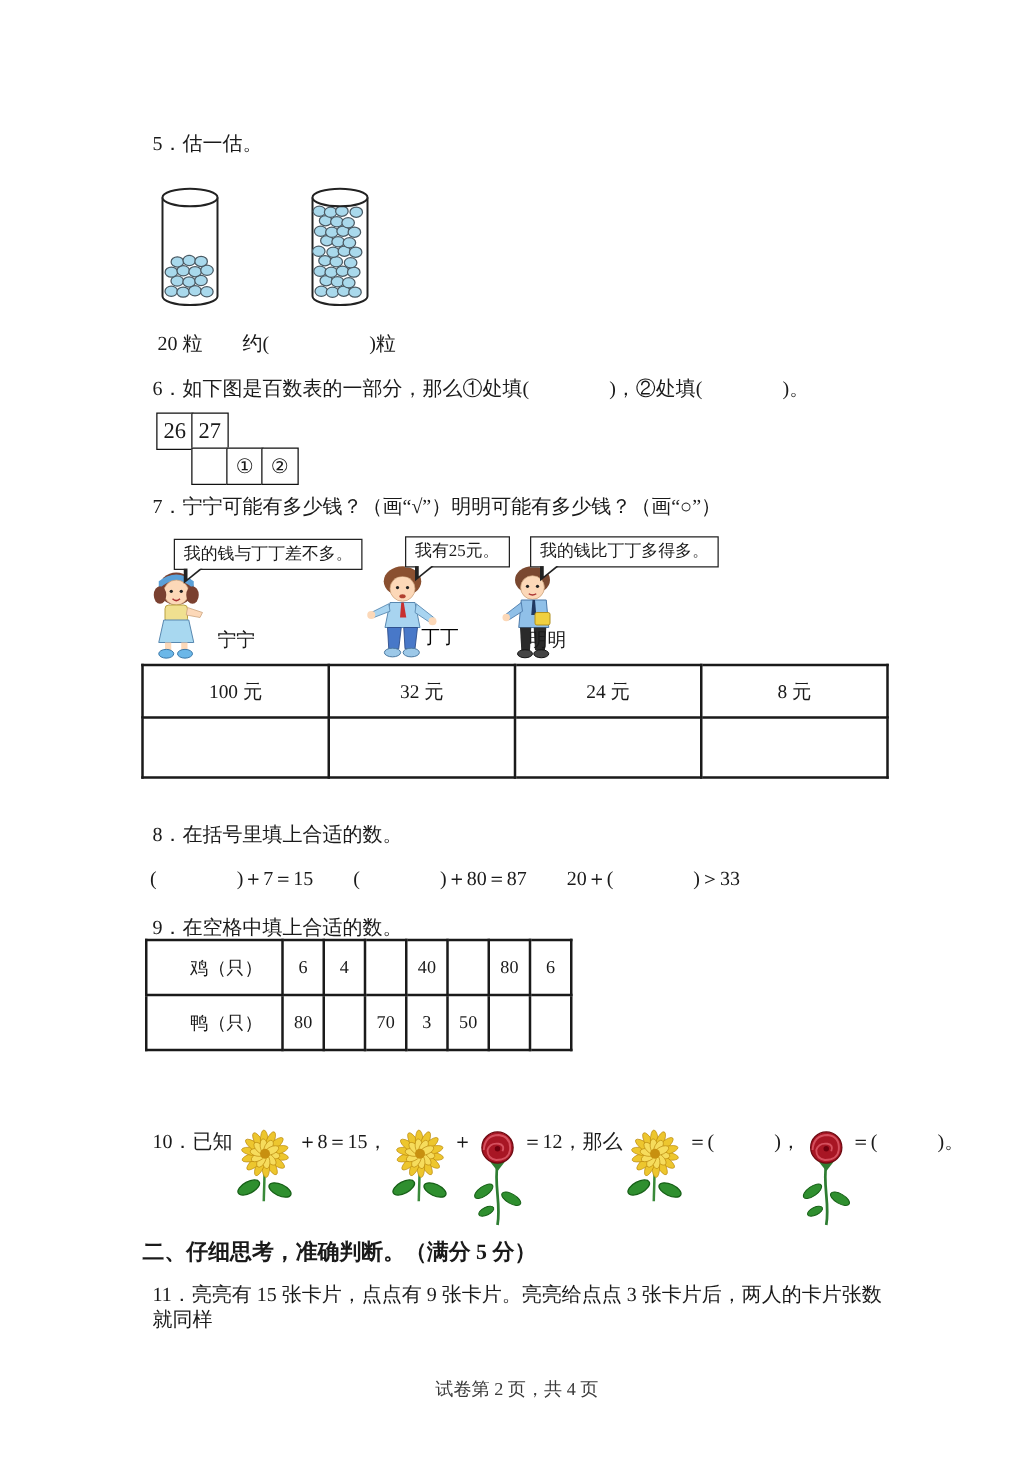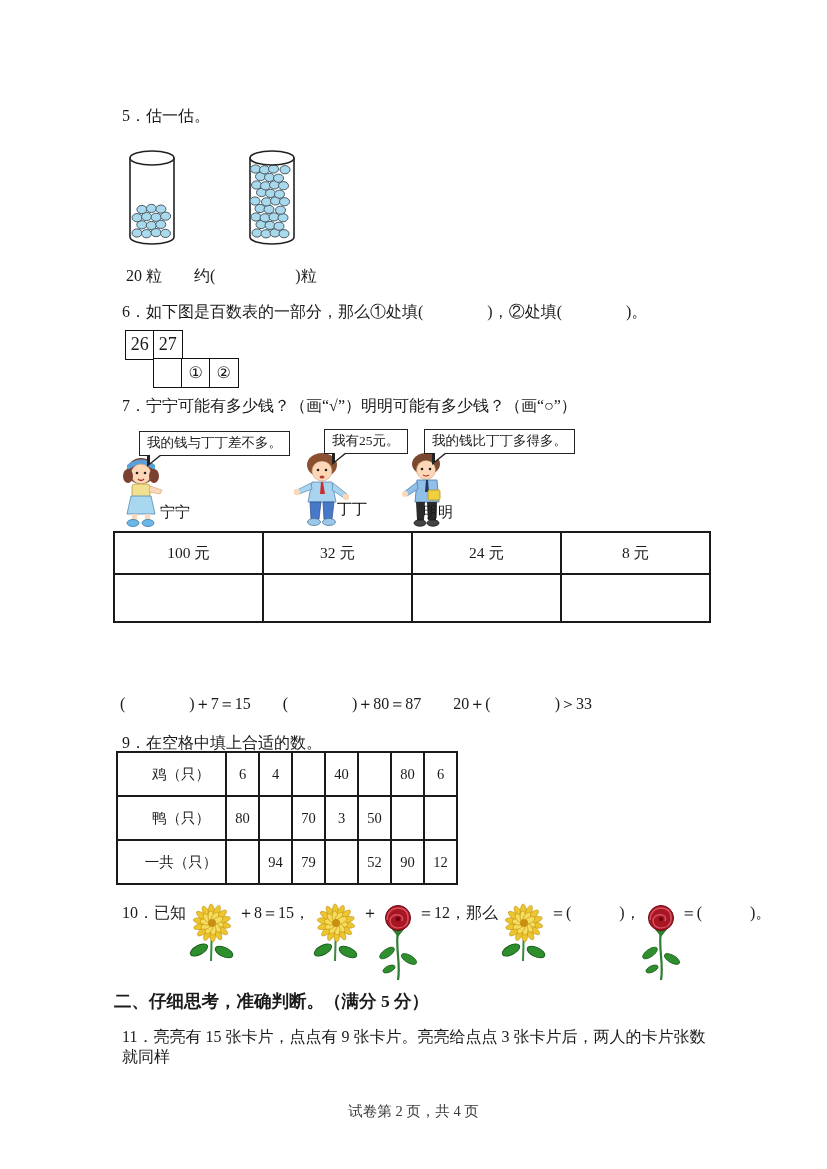--- a/index.html
+++ b/index.html
@@ -181,21 +181,21 @@
     <circle cx="31" cy="17" r="1.3" fill="#222"></circle>
     <path d="M24,23 Q27,26 30,23" stroke="#a33" stroke-width="1.2" fill="none"></path>
     <rect x="18" y="28" width="18" height="14" rx="3" fill="#f0e090" stroke="#b8a040" stroke-width="0.8"></rect>
     <path d="M17,40 L37,40 L41,58 L13,58 Z" fill="#a8d8f0" stroke="#5888b0" stroke-width="0.8"></path>
     <path d="M36,30 L48,34 L46,38 L35,36 Z" fill="#fcd8b8" stroke="#caa07a" stroke-width="0.6"></path>
     <rect x="18" y="58" width="5" height="7" fill="#fcd8b8"></rect>
     <rect x="31" y="58" width="5" height="7" fill="#fcd8b8"></rect>
     <ellipse cx="19" cy="67" rx="6" ry="3.5" fill="#6bb7e8" stroke="#3a78a8" stroke-width="0.8"></ellipse>
     <ellipse cx="34" cy="67" rx="6" ry="3.5" fill="#6bb7e8" stroke="#3a78a8" stroke-width="0.8"></ellipse>
   </svg>
-  <div class="kidname" style="left:160px;top:503px">宁宁</div>
+  <div class="kidname" style="left:174px;top:503px">宁宁</div>
 
   <svg class="abs" style="left:292px;top:452px" width="64" height="76" viewBox="0 0 64 76">
     <ellipse cx="30" cy="13" rx="15" ry="12" fill="#8a5030"></ellipse>
     <circle cx="30" cy="19" r="10" fill="#fcd8b8" stroke="#caa07a" stroke-width="0.6"></circle>
     <path d="M15,15 Q30,0 45,16 Q38,9 30,9 Q22,9 15,15 Z" fill="#8a5030"></path>
     <circle cx="26" cy="18" r="1.3" fill="#222"></circle>
     <circle cx="34" cy="18" r="1.3" fill="#222"></circle>
     <ellipse cx="30" cy="25" rx="2.5" ry="1.6" fill="#b04030"></ellipse>
     <path d="M20,30 L40,30 L44,50 L16,50 Z" fill="#a8d4f0" stroke="#5888b0" stroke-width="0.8"></path>
     <path d="M29,30 L31,30 L33,42 L28,42 Z" fill="#c83030"></path>
@@ -239,20 +239,21 @@
       </tr>
       <tr class="ans">
         <td></td>
         <td></td>
         <td></td>
         <td></td>
       </tr>
     </tbody>
   </table>
 
+  <div class="txt" style="left:122px;top:659px">8．在括号里填上合适的数。</div>
   <div class="txt" style="left:120px;top:694px">(　　　　)＋7＝15　　(　　　　)＋80＝87　　20＋(　　　　)＞33</div>
 
   <div class="txt" style="left:122px;top:733px">9．在空格中填上合适的数。</div>
   <table class="q9t">
     <tbody>
       <tr>
         <td class="lbl">鸡（只）</td>
         <td class="num">6</td>
         <td class="num">4</td>
         <td class="num"></td>
@@ -264,30 +265,20 @@
       <tr>
         <td class="lbl">鸭（只）</td>
         <td class="num">80</td>
         <td class="num"></td>
         <td class="num">70</td>
         <td class="num">3</td>
         <td class="num">50</td>
         <td class="num"></td>
         <td class="num"></td>
       </tr>
-      <tr>
-        <td class="lbl">一共（只）</td>
-        <td class="num"></td>
-        <td class="num">94</td>
-        <td class="num">79</td>
-        <td class="num"></td>
-        <td class="num">52</td>
-        <td class="num">90</td>
-        <td class="num">12</td>
-      </tr>
     </tbody>
   </table>
 
   <div class="q10row">
     <span class="seg">10．已知</span>
     <svg width="52" height="62" viewBox="0 0 52 62">
         <use href="#chrys"></use>
       </svg>
     <span class="seg">＋8＝15，</span>
     <svg width="52" height="62" viewBox="0 0 52 62">

